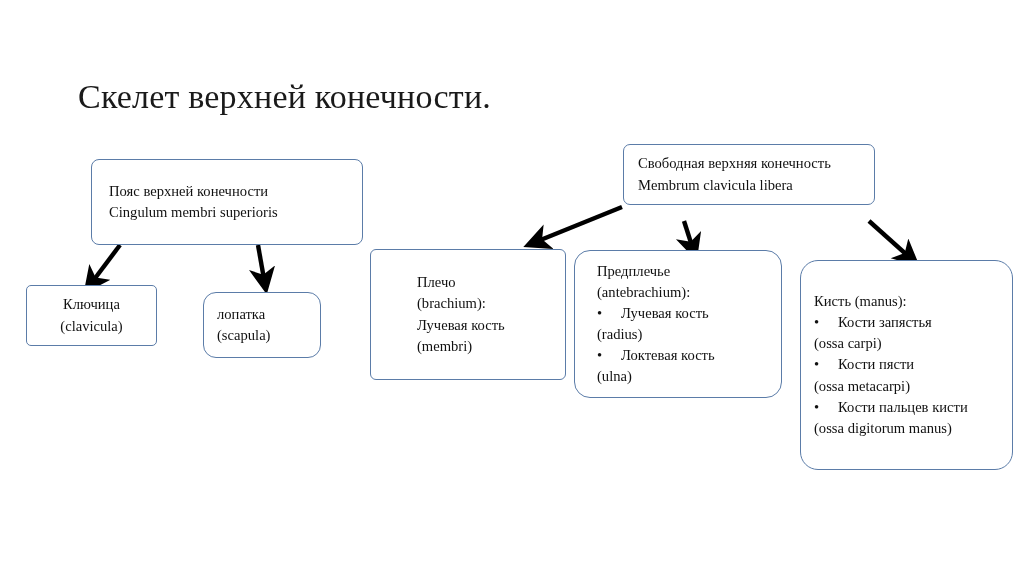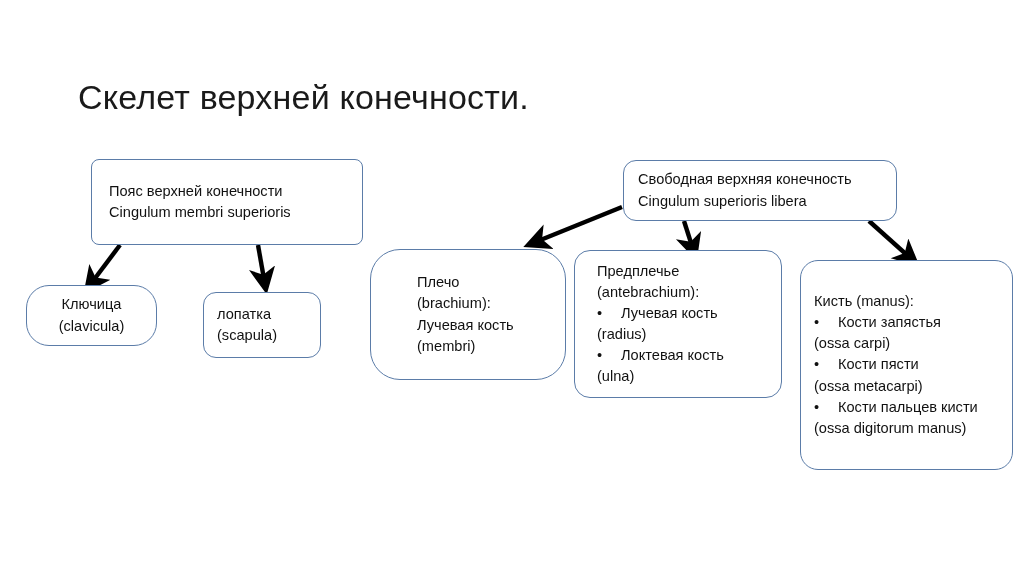--- a/index.html
+++ b/index.html
@@ -6,21 +6,21 @@
     margin: 0;
     padding: 0;
     background: #ffffff;
   }
   #page {
     position: relative;
     width: 1024px;
     height: 574px;
     background: #ffffff;
     overflow: hidden;
-    font-family: Liberation Sans, sans-serif;
+    font-family: Liberation Serif, serif;
   }
   #title {
     position: absolute;
     left: 78px;
     top: 78px;
     font-size: 34px;
     font-weight: 400;
     color: #1a1a1a;
     letter-spacing: 0.2px;
     white-space: nowrap;
@@ -43,39 +43,39 @@
   .node.center { align-items: center; text-align: center; }
 
   
   #node-belt {
     left: 91px; top: 159px; width: 272px; height: 86px;
     border-radius: 8px;
     padding-left: 17px;
   }
   
   #node-free {
-    left: 623px; top: 160px; width: 274px; height: 61px;
-    border-radius: 13px;
+    left: 623px; top: 144px; width: 252px; height: 61px;
+    border-radius: 7px;
     padding-left: 14px;
   }
   
   #node-clavicle {
     left: 26px; top: 285px; width: 131px; height: 61px;
-    border-radius: 23px;
+    border-radius: 5px;
   }
   
   #node-scapula {
     left: 203px; top: 292px; width: 118px; height: 66px;
     border-radius: 13px;
     padding-left: 13px;
   }
   
   #node-brachium {
     left: 370px; top: 249px; width: 196px; height: 131px;
-    border-radius: 30px;
+    border-radius: 6px;
     padding-left: 46px;
   }
   
   #node-antebrachium {
     left: 574px; top: 250px; width: 208px; height: 148px;
     border-radius: 16px;
     padding-left: 22px;
   }
   
   #node-manus {
@@ -120,21 +120,21 @@
     </g>
   </svg>
 
   <div class="node" id="node-belt">
     <div class="ln">Пояс верхней конечности</div>
     <div class="ln">Cingulum membri superioris</div>
   </div>
 
   <div class="node" id="node-free">
     <div class="ln">Свободная верхняя конечность</div>
-    <div class="ln">Cingulum superioris libera</div>
+    <div class="ln">Membrum clavicula libera</div>
   </div>
 
   <div class="node center" id="node-clavicle">
     <div class="ln">Ключица</div>
     <div class="ln">(clavicula)</div>
   </div>
 
   <div class="node" id="node-scapula">
     <div class="ln">лопатка</div>
     <div class="ln">(scapula)</div>

